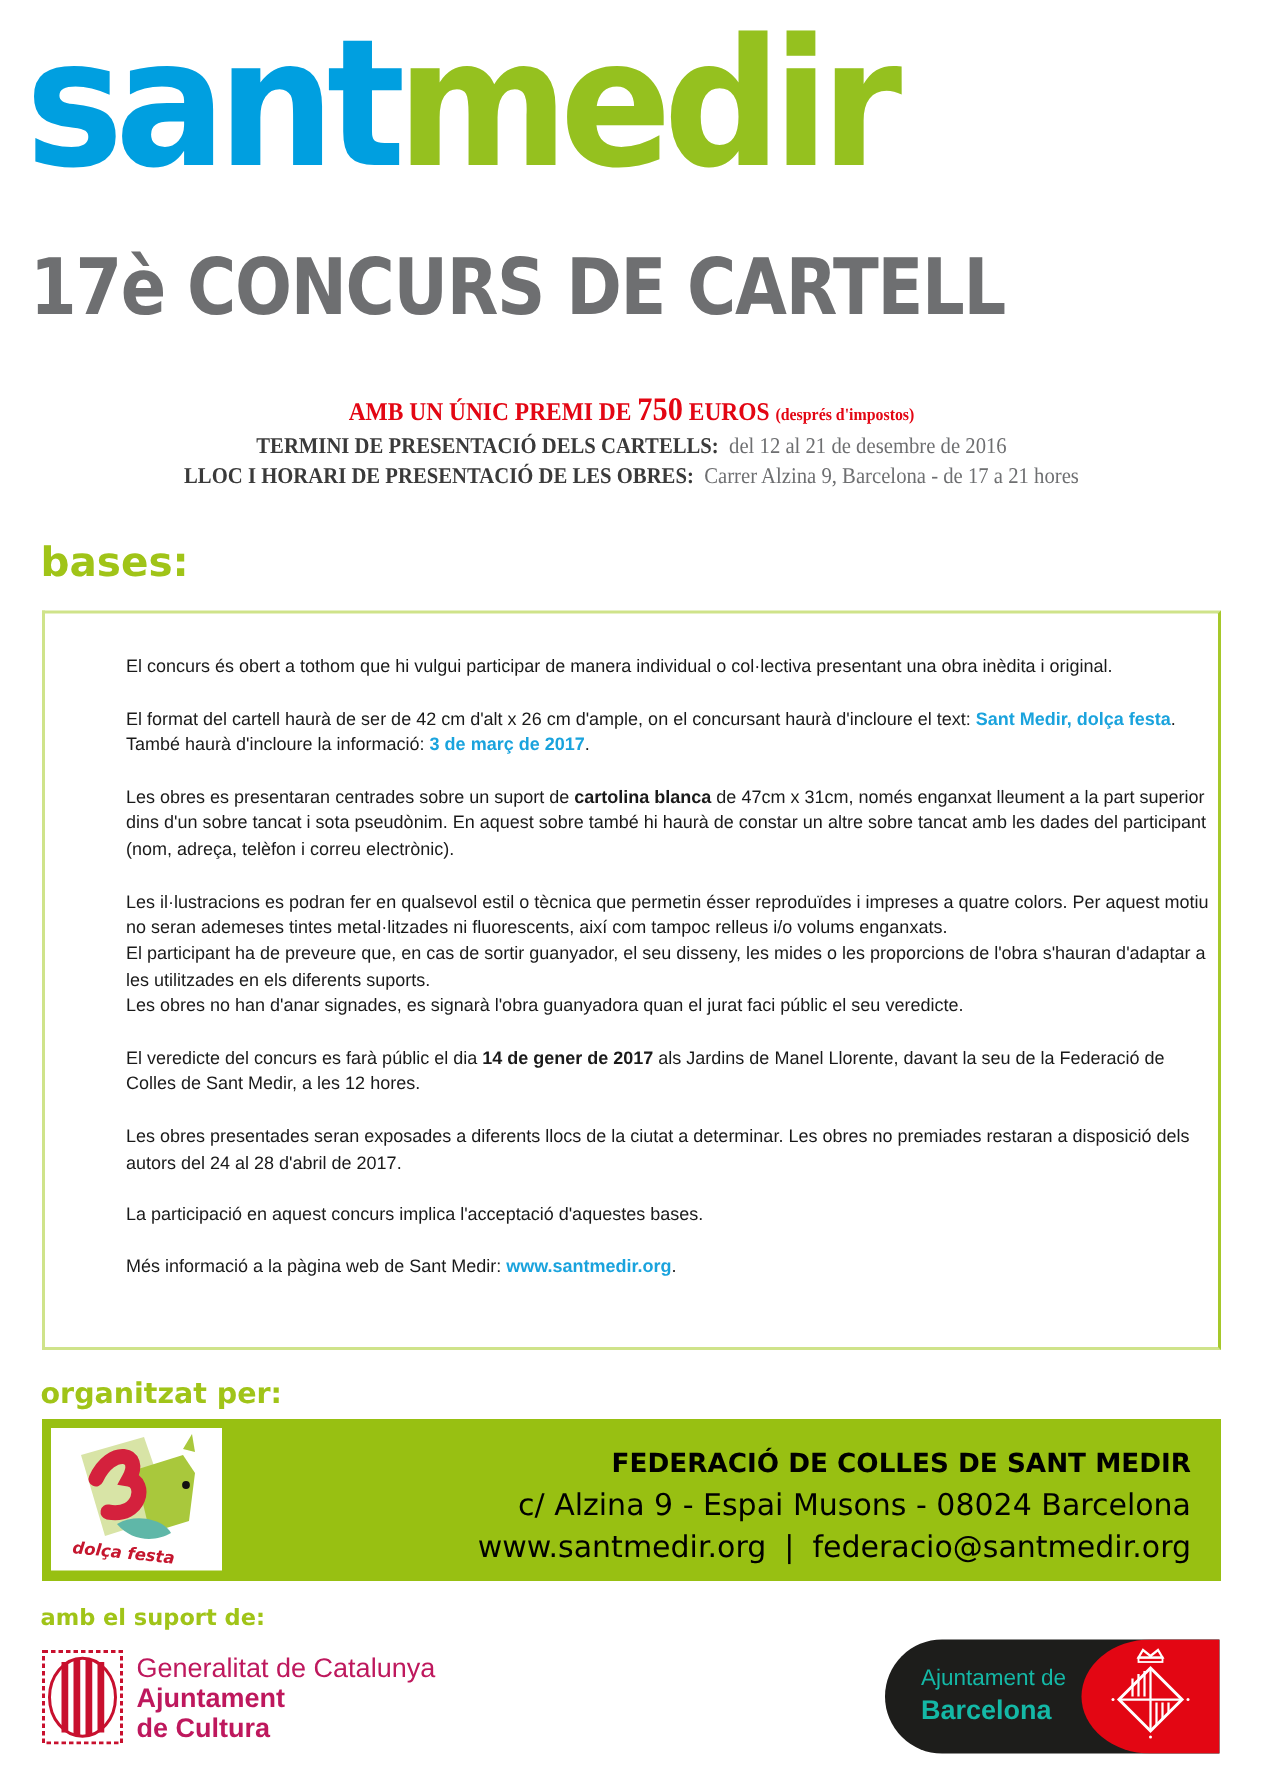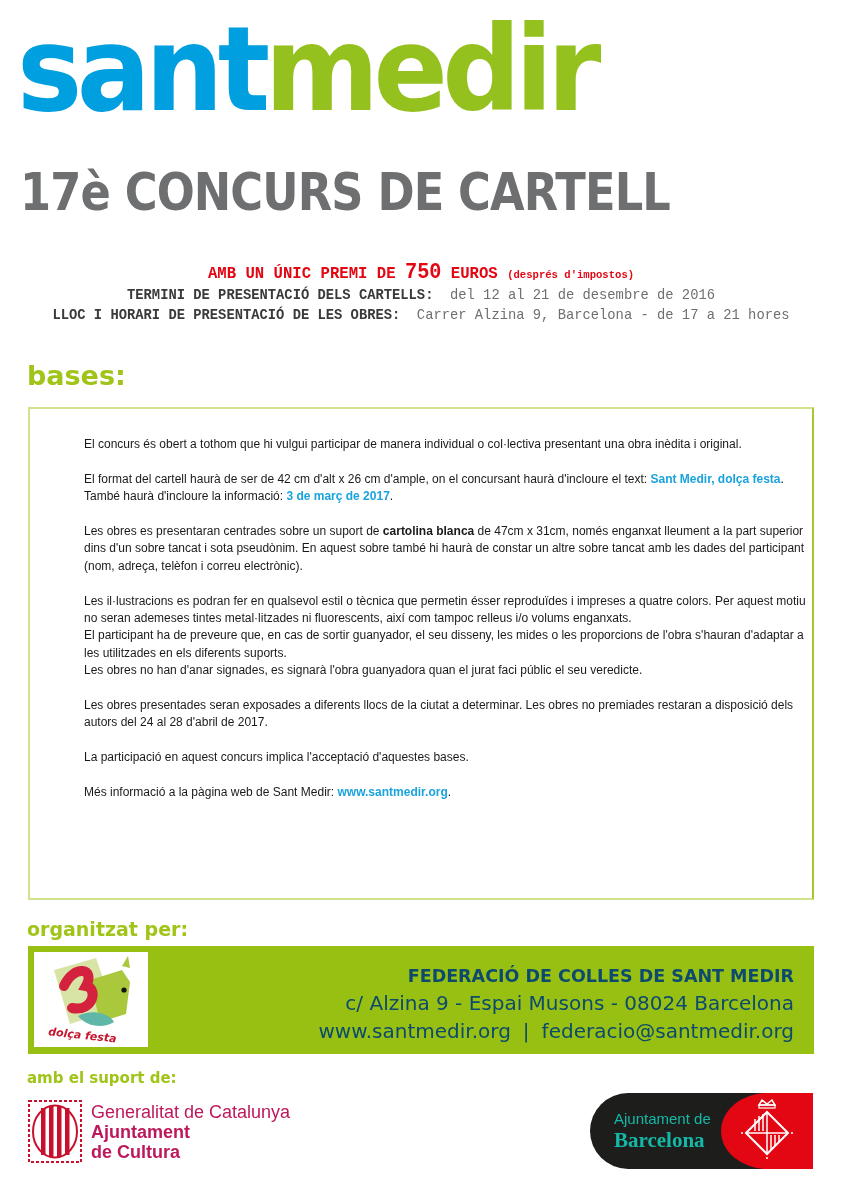--- a/index.html
+++ b/index.html
@@ -5,21 +5,21 @@
   * { margin: 0; padding: 0; box-sizing: border-box; }
   html, body { width: 842px; height: 1191px; background: #ffffff; overflow: hidden; }
   body { position: relative; font-family: "Liberation Sans", "DejaVu Sans", sans-serif; color: #1a1a1a; }
 
   .brand { position: absolute; left: 17px; top: 10px; font-family: "DejaVu Sans", sans-serif; font-weight: bold; font-size: 118px; letter-spacing: -6px; line-height: 1; white-space: nowrap; transform: scaleX(0.93); transform-origin: left top; }
   .brand .sant { color: #009fe0; }
   .brand .medir { color: #95c11f; }
 
   .subtitle { position: absolute; left: 20px; top: 166px; font-family: "DejaVu Sans", sans-serif; font-weight: bold; font-size: 52px; color: #6e6f71; letter-spacing: -1px; line-height: 1; white-space: nowrap; transform: scaleX(0.86); transform-origin: left top; }
 
-  .info { position: absolute; left: 0; width: 842px; top: 262px; text-align: center; font-family: Liberation Mono, monospace; }
+  .info { position: absolute; left: 0; width: 842px; top: 262px; text-align: center; font-family: Liberation Serif, serif; }
   .info .l1 { color: #e30613; font-weight: bold; font-size: 17px; line-height: 22px; transform: scaleX(0.92); }
   .info .l1 .big { font-size: 22px; }
   .info .l1 .small { font-size: 11.5px; }
   .info .l2, .info .l3 { font-size: 15px; line-height: 20px; color: #333; transform: scaleX(0.92); white-space: nowrap; }
   .info b { font-weight: bold; color: #3a3a3a; }
   .info .v { color: #6e6f71; }
 
   .section-title { position: absolute; left: 27px; color: #a0c418; font-weight: bold; font-family: "DejaVu Sans", sans-serif; }
   .bases-title { top: 360px; font-size: 27px; }
   .org-title { top: 918px; font-size: 19px; }
@@ -27,35 +27,35 @@
 
   .bases-box { position: absolute; left: 28px; top: 407px; width: 786px; height: 493px; border: 2px solid #cfe38a; border-right-color: #a6c82a; }
   .bases-text { position: absolute; left: 30px; top: 27px; width: 725px; font-size: 12px; line-height: 17.4px; color: #1a1a1a; font-family: "Liberation Sans", sans-serif; margin-left: 24px; }
   .bases-text p { margin-bottom: 17.4px; }
   .bases-text p.tight { margin-bottom: 0; }
   .bases-text .blue { color: #1aa3dd; font-weight: bold; }
   .bases-text b { font-weight: bold; }
 
   .org-band { position: absolute; left: 28px; top: 946px; width: 786px; height: 108px; background: #98c012; }
   .org-logo { position: absolute; left: 6px; top: 6px; width: 114px; height: 95px; background: #ffffff; overflow: hidden; }
-  .org-text { position: absolute; right: 20px; top: 18px; text-align: right; color: #0c4a6e; font-family: "DejaVu Sans", sans-serif; }
+  .org-text { position: absolute; right: 20px; top: 18px; text-align: right; color: #000000; font-family: "DejaVu Sans", sans-serif; }
   .org-text .name { font-weight: bold; font-size: 17.5px; line-height: 25px; }
   .org-text .addr, .org-text .web { font-size: 20px; line-height: 28px; }
   .org-text .sep { padding: 0 12px; }
 
   .gen-logo { position: absolute; left: 28px; top: 1100px; display: flex; align-items: flex-start; }
   .gen-emblem { width: 54px; height: 63px; }
   .gen-text { margin-left: 9px; margin-top: 2px; font-family: "Liberation Sans", sans-serif; font-size: 18px; line-height: 20px; color: #be185d; }
   .gen-text .bold { font-weight: bold; }
 
   .bcn-logo { position: absolute; left: 590px; top: 1093px; width: 223px; height: 76px; background: #1d1d1b; border-radius: 38px 0 0 38px; overflow: hidden; }
   .bcn-red { position: absolute; right: 0; top: 0; width: 92px; height: 76px; background: #e30613; border-radius: 46px 0 0 46px / 38px 0 0 38px; }
   .bcn-text { position: absolute; left: 24px; top: 17px; color: #14b8a6; font-family: "Liberation Sans", sans-serif; }
   .bcn-text .a { font-size: 15px; line-height: 18px; }
-  .bcn-text .b { font-size: 21px; line-height: 24px; font-weight: bold; font-family: Liberation Serif, serif; }
+  .bcn-text .b { font-size: 18px; line-height: 24px; font-weight: bold; }
 </style>
 </head>
 <body>
 
 <div class="brand">
   <span class="sant">sant</span><span class="medir">medir</span>
 </div>
 
 <div class="subtitle">17è CONCURS DE CARTELL</div>
 
@@ -78,20 +78,23 @@
     <p>El concurs és obert a tothom que hi vulgui participar de manera individual o col·lectiva presentant una obra inèdita i original.</p>
     <p>
       <span>El format del cartell haurà de ser de 42 cm d'alt x 26 cm d'ample, on el concursant haurà d'incloure el text: </span><span class="blue">Sant Medir, dolça festa</span><span>. També haurà d'incloure la informació: </span><span class="blue">3 de març de 2017</span><span>.</span>
     </p>
     <p>
       <span>Les obres es presentaran centrades sobre un suport de </span><b>cartolina blanca</b><span> de 47cm x 31cm, només enganxat lleument a la part superior dins d'un sobre tancat i sota pseudònim. En aquest sobre també hi haurà de constar un altre sobre tancat amb les dades del participant (nom, adreça, telèfon i correu electrònic).</span>
     </p>
     <p class="tight">Les il·lustracions es podran fer en qualsevol estil o tècnica que permetin ésser reproduïdes i impreses a quatre colors. Per aquest motiu no seran ademeses tintes metal·litzades ni fluorescents, així com tampoc relleus i/o volums enganxats.</p>
     <p class="tight">El participant ha de preveure que, en cas de sortir guanyador, el seu disseny, les mides o les proporcions de l'obra s'hauran d'adaptar a les utilitzades en els diferents suports.</p>
     <p>Les obres no han d'anar signades, es signarà l'obra guanyadora quan el jurat faci públic el seu veredicte.</p>
+    <p>
+      <span>El veredicte del concurs es farà públic el dia </span><b>14 de gener de 2017</b><span> als Jardins de Manel Llorente, davant la seu de la Federació de Colles de Sant Medir, a les 12 hores.</span>
+    </p>
     <p>Les obres presentades seran exposades a diferents llocs de la ciutat a determinar. Les obres no premiades restaran a disposició dels autors del 24 al 28 d'abril de 2017.</p>
     <p>La participació en aquest concurs implica l'acceptació d'aquestes bases.</p>
     <p>
       <span>Més informació a la pàgina web de Sant Medir: </span><span class="blue">www.santmedir.org</span><span>.</span>
     </p>
   </div>
 </div>
 
 <div class="section-title org-title">organitzat per:</div>
 

